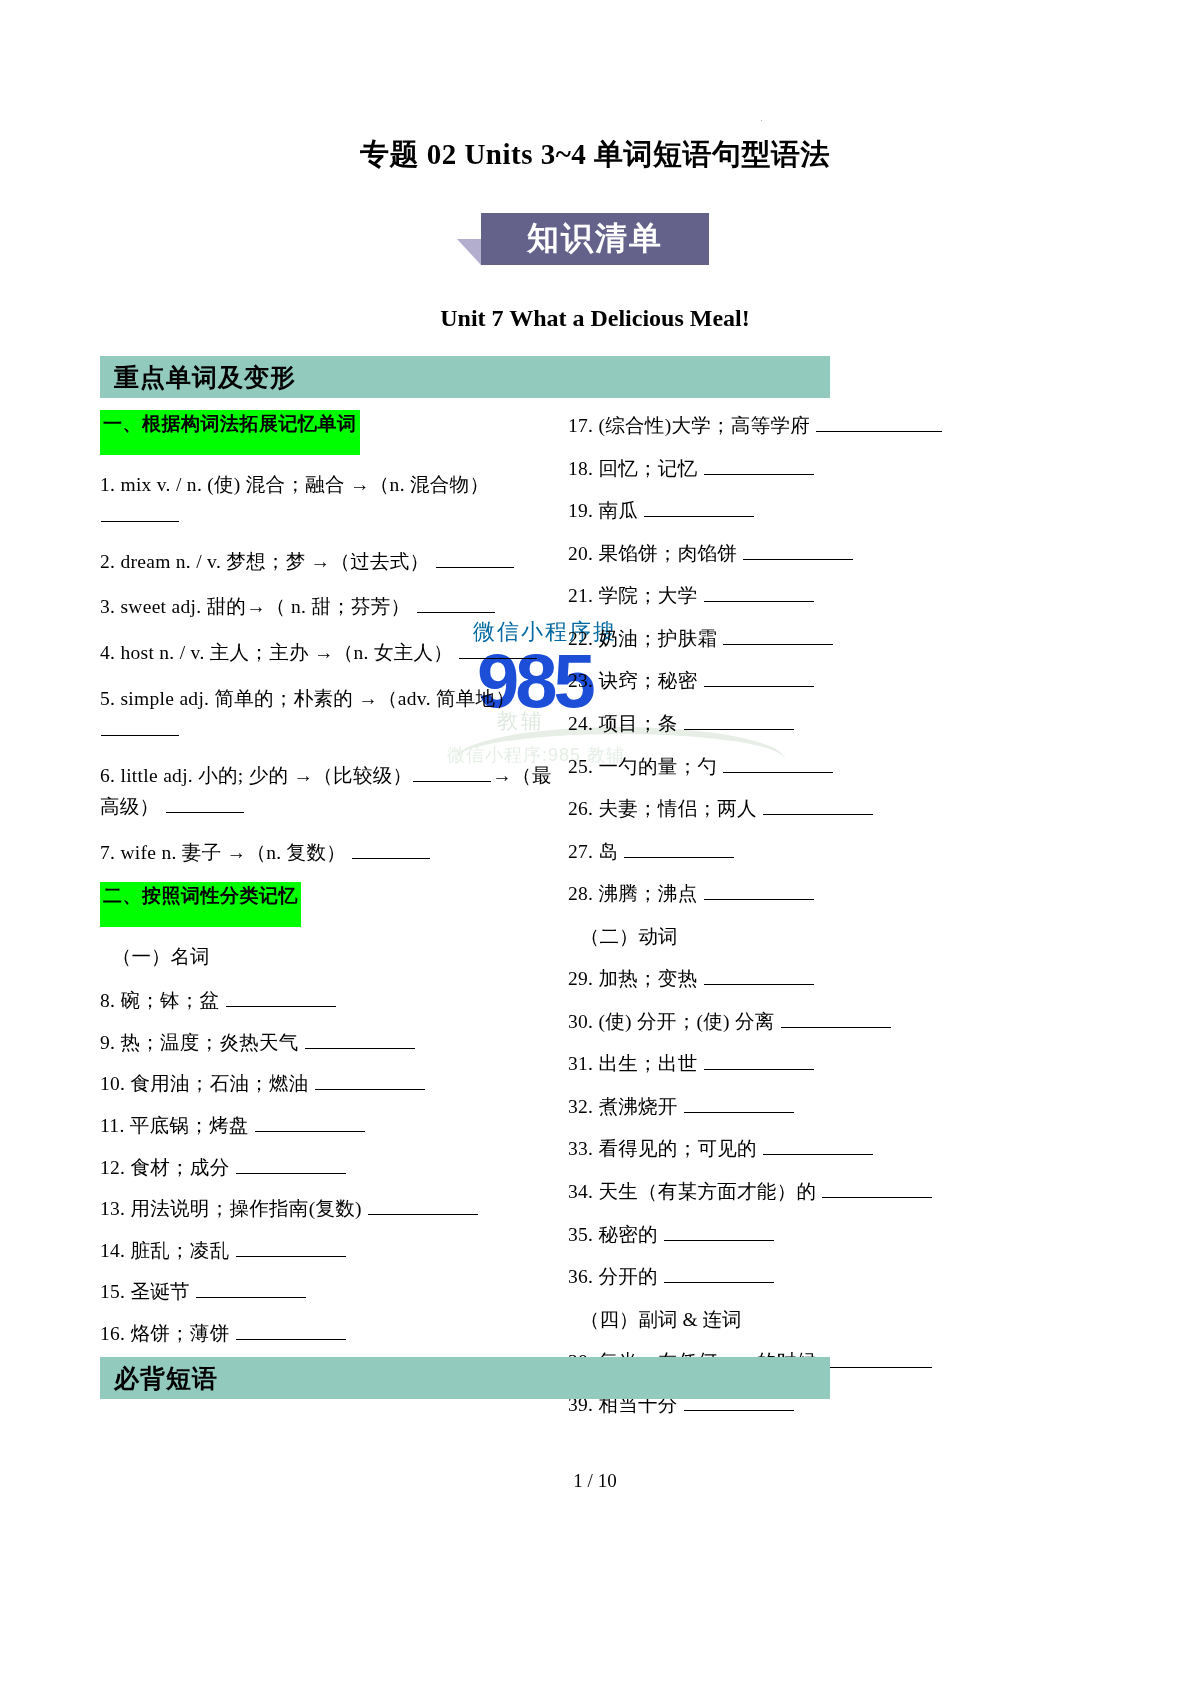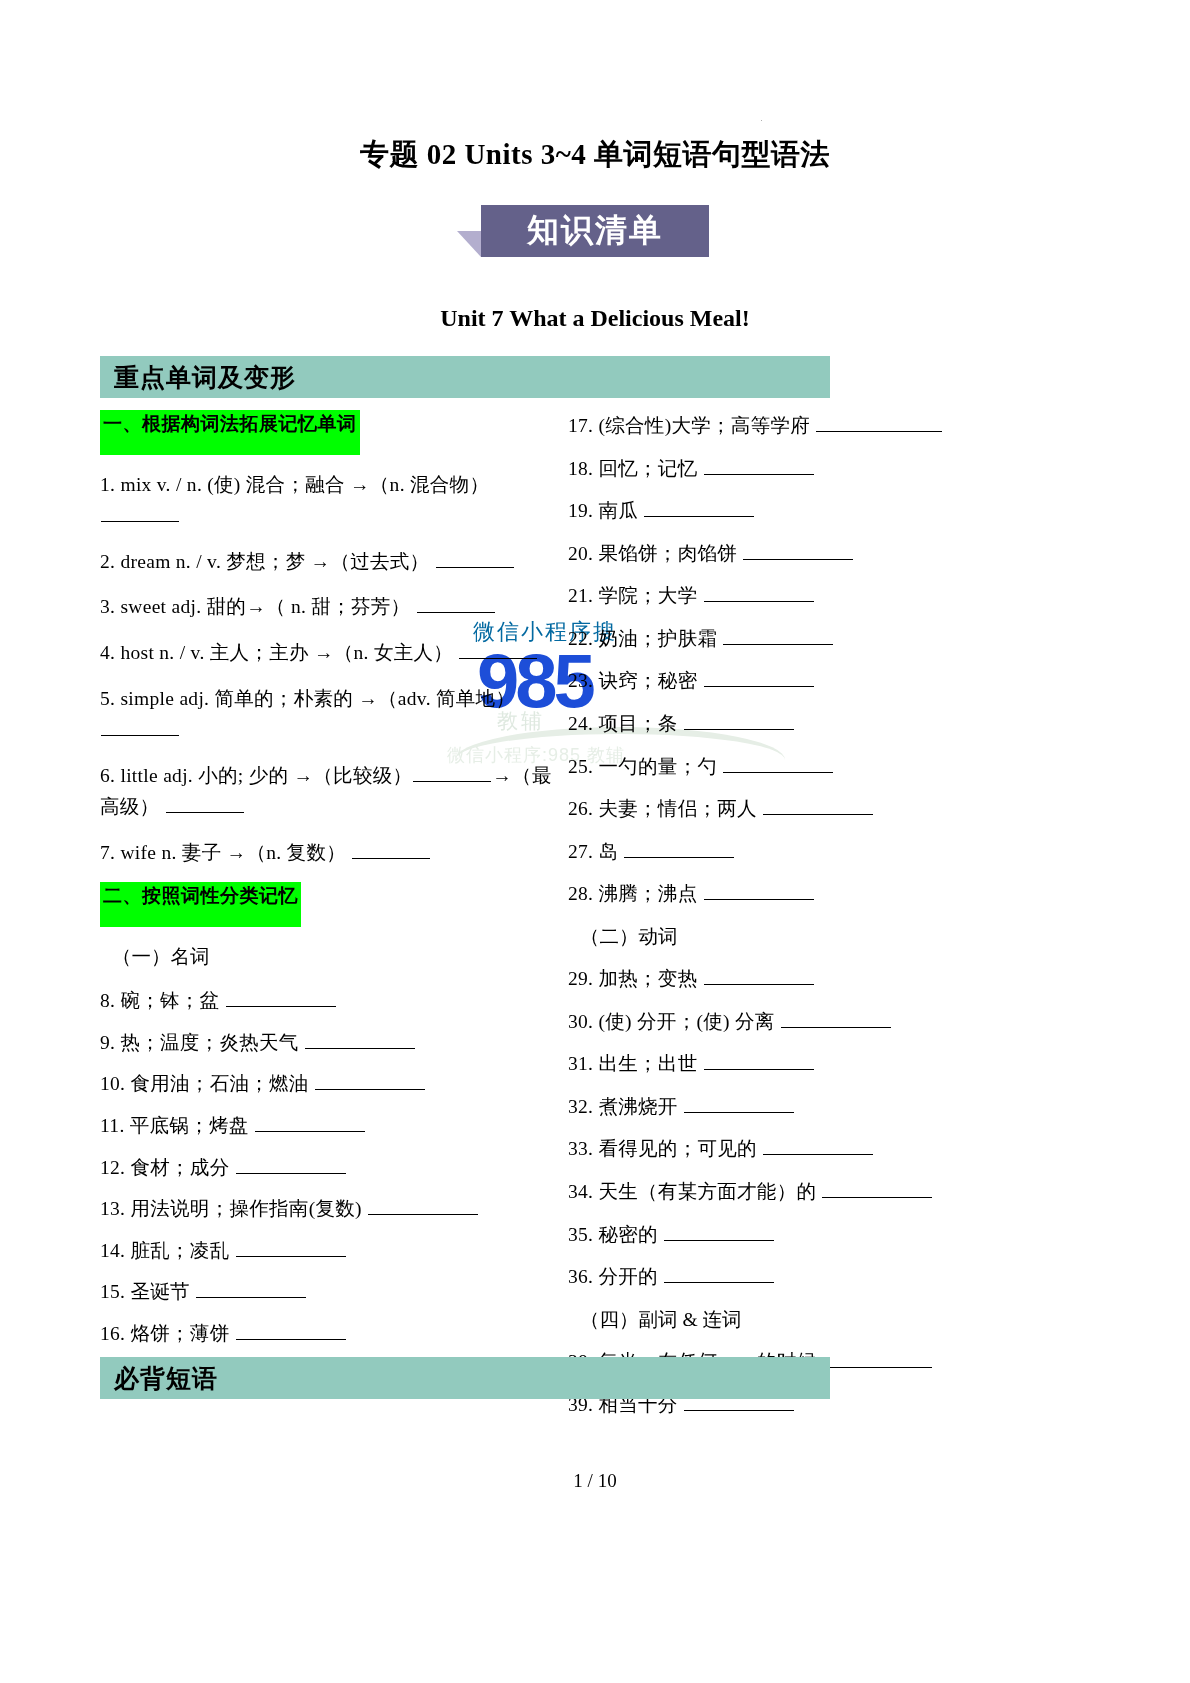--- a/index.html
+++ b/index.html
@@ -112,21 +112,21 @@
     position: absolute;
     left: 0;
     right: 0;
     top: 205px;
     height: 56px;
     z-index: 3;
   }
   .banner-inner {
     position: relative;
     width: 228px;
-    margin: 0 auto;
+    margin: 8px auto;
     height: 52px;
   }
   .banner-tab {
     position: absolute;
     left: -24px;
     top: 26px;
     width: 0;
     height: 0;
     border-left: 24px solid transparent;
     border-top: 26px solid #b3aece;

